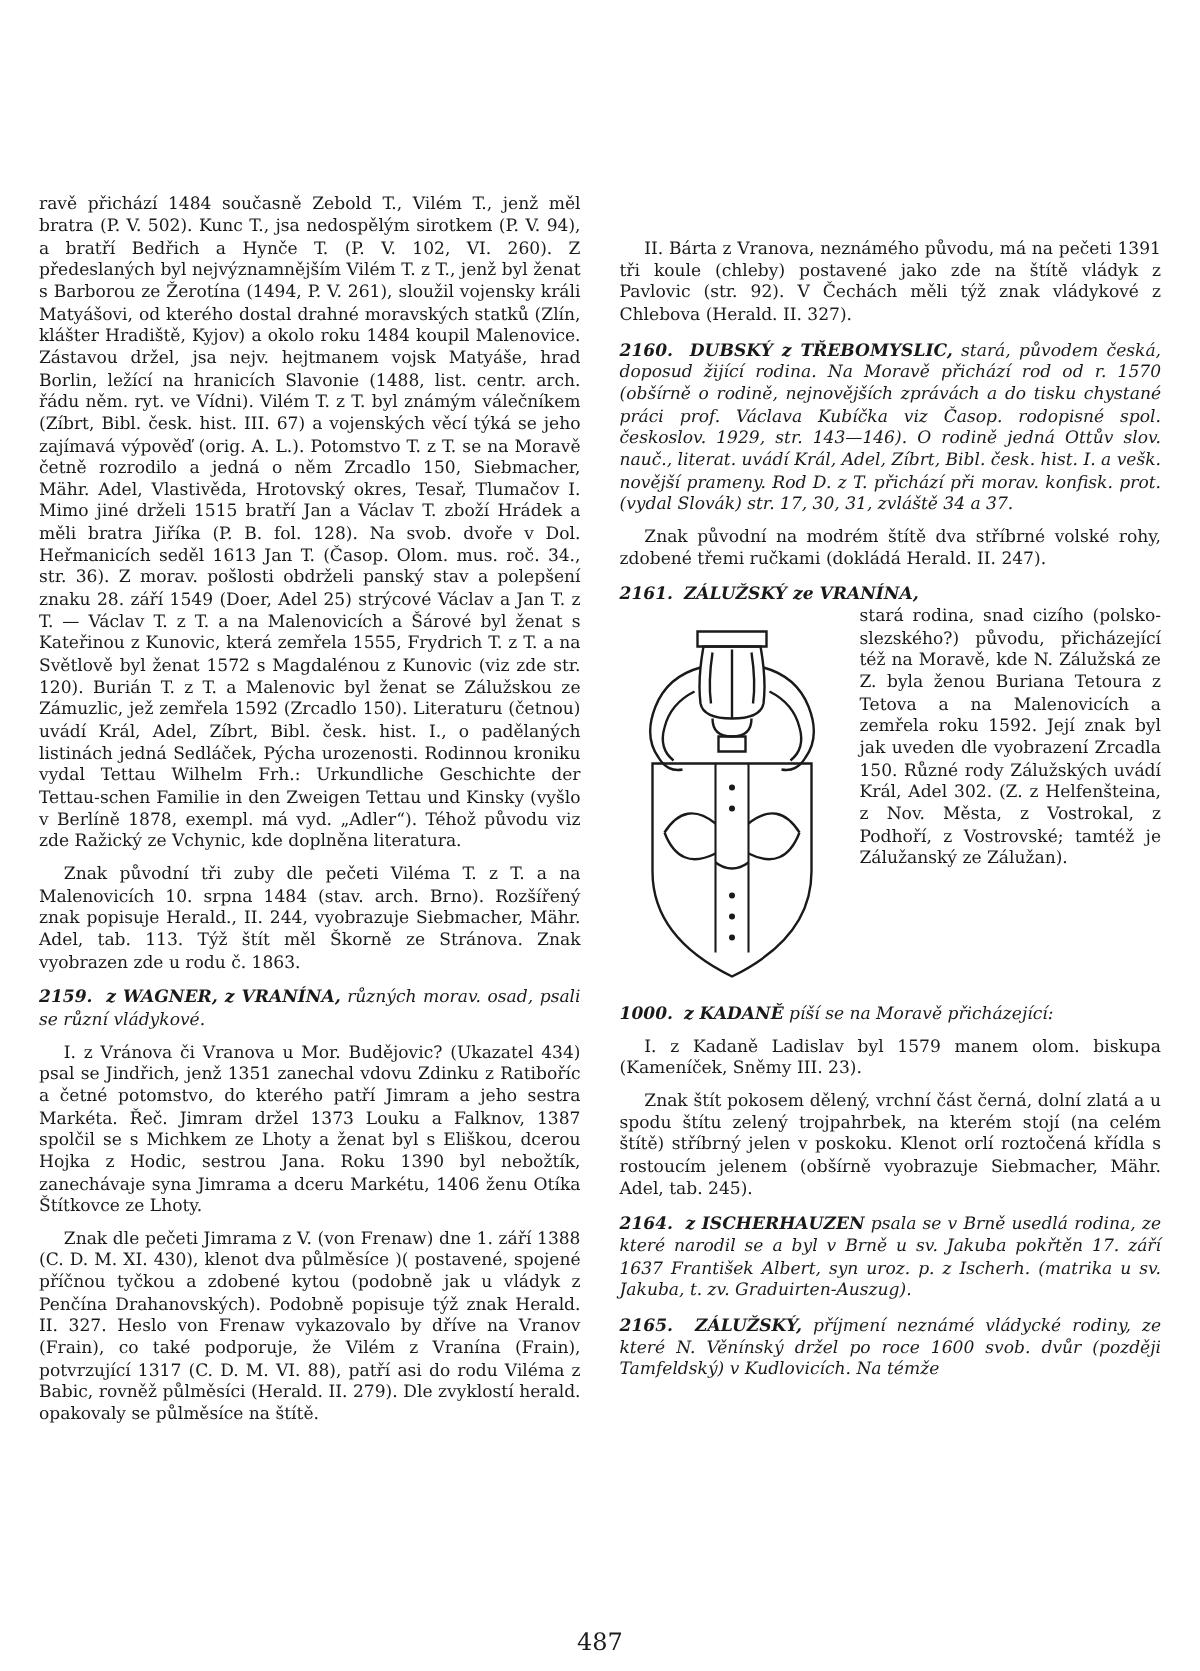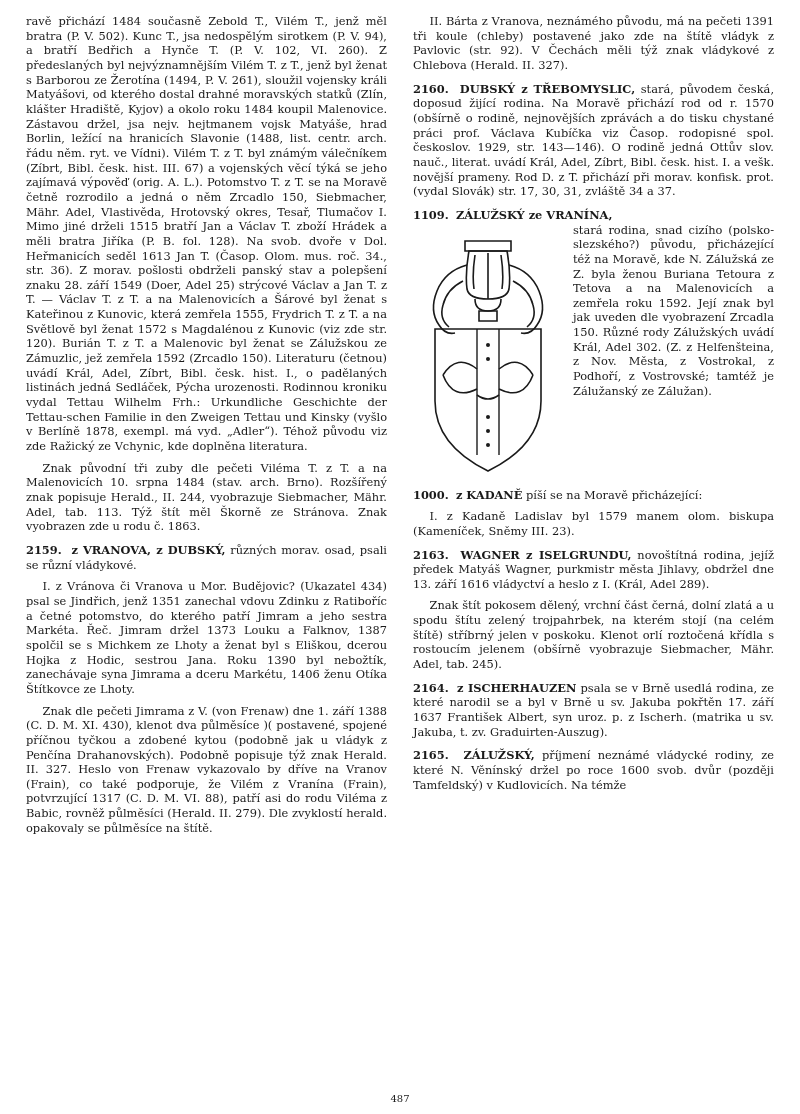--- a/index.html
+++ b/index.html
@@ -20,47 +20,48 @@
     position: relative;
     width: 800px;
     height: 1114px;
     box-sizing: border-box;
     padding: 14px 26px 0 26px;
   }
   .columns {
     display: flex;
     gap: 26px;
     height: 1050px;
+    align-items: center;
   }
   .col {
     width: 362px;
     font-size: 11.4px;
     line-height: 1.285;
     text-align: justify;
     -webkit-hyphens: auto;
     hyphens: auto;
   }
   p {
     margin: 0;
     text-indent: 1.45em;
     text-align: justify;
   }
   p.noindent { text-indent: 0; }
-  p.entry { text-indent: 0; margin-top: 9px; }
+  p.entry { text-indent: 0; margin-top: 9px; font-style: italic; }
   p.sub { text-indent: 1.45em; }
   p.gap { margin-top: 7px; }
   .caps { font-weight: bold; }
   .num { font-weight: bold; }
   .footer {
     position: absolute;
     bottom: 10px;
     left: 0;
     width: 800px;
     text-align: center;
-    font-size: 10px;
+    font-size: 16px;
     font-family: "DejaVu Serif", "Liberation Serif", serif;
   }
   .fig {
     width: 150px;
     height: 252px;
     float: left;
     margin: 2px 10px 2px 0;
   }
   .fig svg { display: block; }
   .clear { clear: both; }
@@ -73,41 +74,42 @@
   <div class="columns">
 
     <div class="col">
 
       <p class="noindent">ravě přichází 1484 současně Zebold T., Vilém T., jenž měl bratra (P. V. 502). Kunc T., jsa nedospělým sirotkem (P. V. 94), a bratří Bedřich a Hynče T. (P. V. 102, VI. 260). Z předeslaných byl nejvýznamnějším Vilém T. z T., jenž byl ženat s Barborou ze Žerotína (1494, P. V. 261), sloužil vojensky králi Matyášovi, od kterého dostal drahné moravských statků (Zlín, klášter Hradiště, Kyjov) a okolo roku 1484 koupil Malenovice. Zástavou držel, jsa nejv. hejtmanem vojsk Matyáše, hrad Borlin, ležící na hranicích Slavonie (1488, list. centr. arch. řádu něm. ryt. ve Vídni). Vilém T. z T. byl známým válečníkem (Zíbrt, Bibl. česk. hist. III. 67) a vojenských věcí týká se jeho zajímavá výpověď (orig. A. L.). Potomstvo T. z T. se na Moravě četně rozrodilo a jedná o něm Zrcadlo 150, Siebmacher, Mähr. Adel, Vlastivěda, Hrotovský okres, Tesař, Tlumačov I. Mimo jiné drželi 1515 bratří Jan a Václav T. zboží Hrádek a měli bratra Jiříka (P. B. fol. 128). Na svob. dvoře v Dol. Heřmanicích seděl 1613 Jan T. (Časop. Olom. mus. roč. 34., str. 36). Z morav. pošlosti obdrželi panský stav a polepšení znaku 28. září 1549 (Doer, Adel 25) strýcové Václav a Jan T. z T. — Václav T. z T. a na Malenovicích a Šárové byl ženat s Kateřinou z Kunovic, která zemřela 1555, Frydrich T. z T. a na Světlově byl ženat 1572 s Magdalénou z Kunovic (viz zde str. 120). Burián T. z T. a Malenovic byl ženat se Zálužskou ze Zámuzlic, jež zemřela 1592 (Zrcadlo 150). Literaturu (četnou) uvádí Král, Adel, Zíbrt, Bibl. česk. hist. I., o padělaných listinách jedná Sedláček, Pýcha urozenosti. Rodinnou kroniku vydal Tettau Wilhelm Frh.: Urkundliche Geschichte der Tettau-schen Familie in den Zweigen Tettau und Kinsky (vyšlo v Berlíně 1878, exempl. má vyd. „Adler“). Téhož původu viz zde Ražický ze Vchynic, kde doplněna literatura.</p>
 
       <p class="gap">Znak původní tři zuby dle pečeti Viléma T. z T. a na Malenovicích 10. srpna 1484 (stav. arch. Brno). Rozšířený znak popisuje Herald., II. 244, vyobrazuje Siebmacher, Mähr. Adel, tab. 113. Týž štít měl Škorně ze Stránova. Znak vyobrazen zde u rodu č. 1863.</p>
 
       <p class="entry">
         <span class="num">2159.</span>
-        <span class="entry-head">&nbsp;</span><span class="caps">z VRANOVA, z DUBSKÝ,</span><span> různých morav. osad, psali se různí vládykové.</span>
+        <span class="entry-head">&nbsp;</span><span class="caps">z WAGNER, z VRANÍNA,</span><span> různých morav. osad, psali se různí vládykové.</span>
       </p>
 
       <p class="sub gap">I. z Vránova či Vranova u Mor. Budějovic? (Ukazatel 434) psal se Jindřich, jenž 1351 zanechal vdovu Zdinku z Ratiboříc a četné potomstvo, do kterého patří Jimram a jeho sestra Markéta. Řeč. Jimram držel 1373 Louku a Falknov, 1387 spolčil se s Michkem ze Lhoty a ženat byl s Eliškou, dcerou Hojka z Hodic, sestrou Jana. Roku 1390 byl nebožtík, zanechávaje syna Jimrama a dceru Markétu, 1406 ženu Otíka Štítkovce ze Lhoty.</p>
 
       <p class="sub gap">Znak dle pečeti Jimrama z V. (von Frenaw) dne 1. září 1388 (C. D. M. XI. 430), klenot dva půlměsíce )( postavené, spojené příčnou tyčkou a zdobené kytou (podobně jak u vládyk z Penčína Drahanovských). Podobně popisuje týž znak Herald. II. 327. Heslo von Frenaw vykazovalo by dříve na Vranov (Frain), co také podporuje, že Vilém z Vranína (Frain), potvrzující 1317 (C. D. M. VI. 88), patří asi do rodu Viléma z Babic, rovněž půlměsíci (Herald. II. 279). Dle zvyklostí herald. opakovaly se půlměsíce na štítě.</p>
 
     </div>
 
     <div class="col">
 
       <p class="sub">II. Bárta z Vranova, neznámého původu, má na pečeti 1391 tři koule (chleby) postavené jako zde na štítě vládyk z Pavlovic (str. 92). V Čechách měli týž znak vládykové z Chlebova (Herald. II. 327).</p>
 
       <p class="entry">
         <span class="num">2160.</span>
         <span>&nbsp;</span><span class="caps">DUBSKÝ z TŘEBOMYSLIC,</span><span> stará, původem česká, doposud žijící rodina. Na Moravě přichází rod od r. 1570 (obšírně o rodině, nejnovějších zprávách a do tisku chystané práci prof. Václava Kubíčka viz Časop. rodopisné spol. českoslov. 1929, str. 143—146). O rodině jedná Ottův slov. nauč., literat. uvádí Král, Adel, Zíbrt, Bibl. česk. hist. I. a vešk. novější prameny. Rod D. z T. přichází při morav. konfisk. prot. (vydal Slovák) str. 17, 30, 31, zvláště 34 a 37.</span>
       </p>
 
+      <p class="sub gap">Znak původní na modrém štítě dva stříbrné volské rohy, zdobené třemi ručkami (dokládá Herald. II. 247).</p>
 
       <p class="entry">
-        <span class="num">1109.</span>
+        <span class="num">2161.</span>
         <span>&nbsp;</span><span class="caps">ZÁLUŽSKÝ ze VRANÍNA,</span><span></span>
       </p>
 
       <div class="fig">
         <svg width="150" height="252" viewBox="0 0 150 252" xmlns="http://www.w3.org/2000/svg">
           <g fill="none" stroke="#1a1a1a" stroke-width="1.6">
 
             <path d="M52 16 h46 v10 h-46 z"></path>
             <path d="M56 26 q-4 22 -2 38 q2 10 21 10 q19 0 21 -10 q2 -16 -2 -38 z"></path>
             <path d="M62 30 q-3 20 -1 34 M75 28 v46 M88 30 q3 20 1 34"></path>
@@ -144,24 +146,20 @@
 
       <div class="clear"></div>
 
       <p class="entry">
         <span class="num">1000.</span>
         <span>&nbsp;</span><span class="caps">z KADANĚ</span><span> píší se na Moravě přicházející:</span>
       </p>
 
       <p class="sub gap">I. z Kadaně Ladislav byl 1579 manem olom. biskupa (Kameníček, Sněmy III. 23).</p>
 
-      <p class="entry">
-        <span class="num">2163.</span>
-        <span>&nbsp;</span><span class="caps">WAGNER z ISELGRUNDU,</span><span> novoštítná rodina, jejíž předek Matyáš Wagner, purkmistr města Jihlavy, obdržel dne 13. září 1616 vládyctví a heslo z I. (Král, Adel 289).</span>
-      </p>
 
       <p class="sub gap">Znak štít pokosem dělený, vrchní část černá, dolní zlatá a u spodu štítu zelený trojpahrbek, na kterém stojí (na celém štítě) stříbrný jelen v poskoku. Klenot orlí roztočená křídla s rostoucím jelenem (obšírně vyobrazuje Siebmacher, Mähr. Adel, tab. 245).</p>
 
       <p class="entry">
         <span class="num">2164.</span>
         <span>&nbsp;</span><span class="caps">z ISCHERHAUZEN</span><span> psala se v Brně usedlá rodina, ze které narodil se a byl v Brně u sv. Jakuba pokřtěn 17. září 1637 František Albert, syn uroz. p. z Ischerh. (matrika u sv. Jakuba, t. zv. Graduirten-Auszug).</span>
       </p>
 
       <p class="entry">
         <span class="num">2165.</span>

